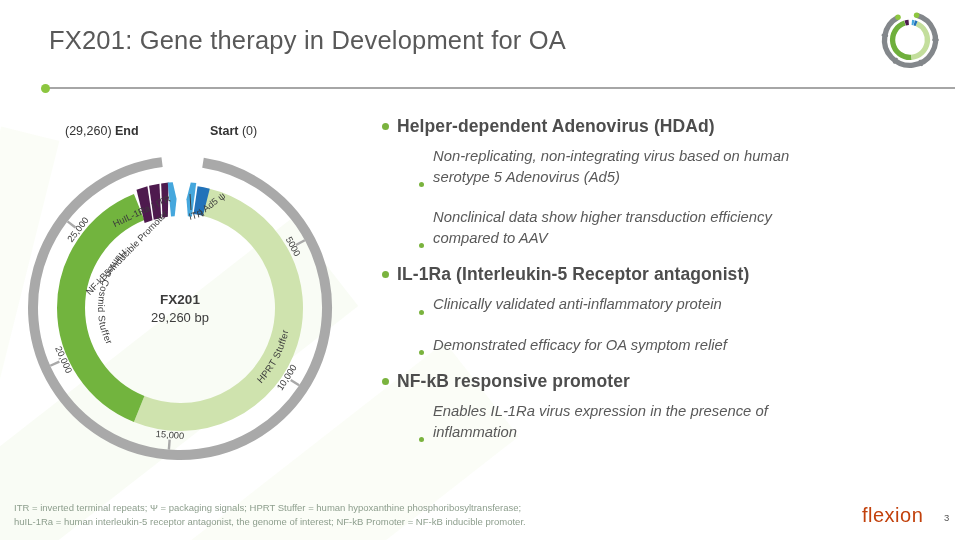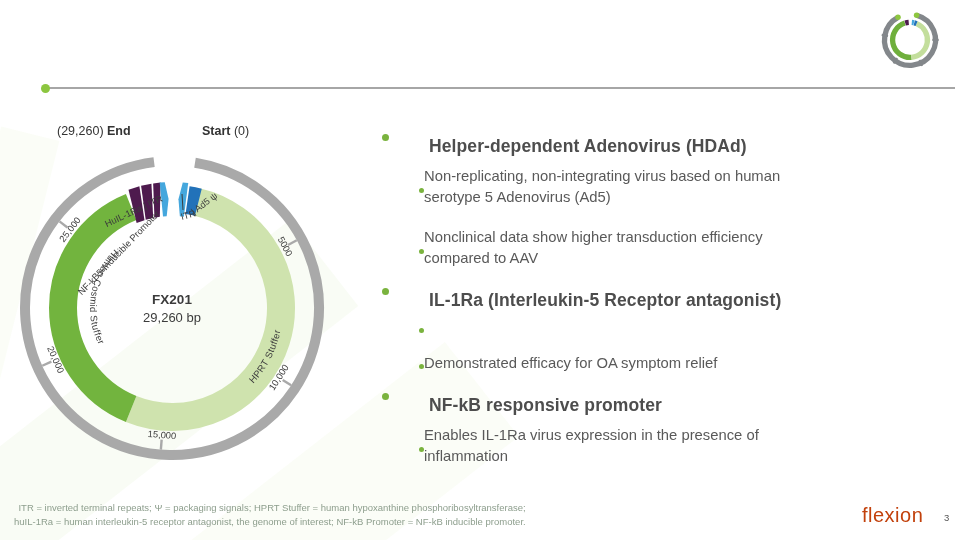--- a/index.html
+++ b/index.html
@@ -15,49 +15,50 @@
 
   .title{
     position:absolute;left:49px;top:26px;font-size:25.5px;color:#595959;
     letter-spacing:0.2px;z-index:2;
   }
   .rule{position:absolute;left:45px;top:87px;width:910px;height:2px;background:#a6a6a6;z-index:2;}
   .rule-dot{position:absolute;left:41px;top:83.5px;width:9px;height:9px;border-radius:50%;background:#8cc63f;z-index:3;}
 
   .mini-logo{position:absolute;left:876px;top:8px;width:68px;height:68px;z-index:2;}
 
-  .map{position:absolute;left:2px;top:118px;width:342px;height:358px;z-index:1;text-align:center;}
+  .map{position:absolute;left:10px;top:118px;width:342px;height:358px;z-index:1;text-align:center;}
   .map svg{position:absolute;left:0;top:0;}
   .map-top-label{position:absolute;top:6px;font-size:12.5px;color:#333;z-index:2;white-space:nowrap;}
   .map-top-label b{font-weight:bold;}
   .lbl-end{left:55px;}
   .lbl-start{left:200px;}
 
   .content{position:absolute;left:372px;top:111px;width:566px;padding-top:3px;z-index:1;}
   .section + .section{margin-top:14px;}
-  .h-row{display:flex;align-items:flex-start;padding-left:10px;gap:40px;margin-bottom:8px;margin-top:20px;}
+  .h-row{display:flex;align-items:center;padding-left:10px;gap:8px;margin-bottom:8px;}
   .h-dot{width:7px;height:7px;border-radius:50%;background:#7ab33e;flex:0 0 auto;}
   .h-text{font-size:17.5px;font-weight:bold;color:#4d4d4d;line-height:24px;letter-spacing:0.1px;}
-  .sub{display:flex;align-items:center;padding-left:47px;}
+  .sub{display:flex;align-items:flex-end;padding-left:47px;gap:9px;font-style:italic;}
   .sub + .sub{margin-top:20px;}
   .sub-dot{width:5px;height:5px;border-radius:50%;background:#7ab33e;flex:0 0 auto;margin-top:7.5px;}
   .sub-text{font-size:14.8px;color:#595959;line-height:20.5px;white-space:pre-line;}
 
-  .footer{position:absolute;left:14px;top:501px;font-size:9.5px;line-height:13.5px;color:#8d9e8d;z-index:2;text-align:right;}
+  .footer{position:absolute;left:14px;top:501px;font-size:9.5px;line-height:13.5px;color:#8d9e8d;z-index:2;}
   .flexion-logo{position:absolute;left:862px;top:504px;font-size:20px;color:#c2410c;letter-spacing:0.5px;z-index:2;}
   .page-num{position:absolute;left:944px;top:512px;font-size:9.5px;color:#555;z-index:2;}
 </style>
 </head>
 <body>
 
 <div class="slide">
   <div class="wm wm1"></div>
   <div class="wm wm2"></div>
   <div class="wm wm3"></div>
 
+  <div class="title">FX201: Gene therapy in Development for OA</div>
   <div class="rule"></div>
   <div class="rule-dot"></div>
 
   <svg class="mini-logo" viewBox="0 0 64 64">
     <path d="M38.2 6.8 A24 24 0 1 1 20.7 8.8" stroke="#83878b" stroke-width="5" fill="none"></path>
     <line x1="53" y1="30" x2="59" y2="30" stroke="#83878b" stroke-width="2"></line>
     <line x1="40.9" y1="49" x2="43.4" y2="54.5" stroke="#83878b" stroke-width="2"></line>
     <line x1="20" y1="47.2" x2="16.5" y2="52.1" stroke="#83878b" stroke-width="2"></line>
     <line x1="11.3" y1="26.4" x2="5.4" y2="25.3" stroke="#83878b" stroke-width="2"></line>
     <circle cx="38.2" cy="6.8" r="2.6" fill="#8dc63f"></circle>
@@ -126,20 +127,21 @@
 compared to AAV</span>
       </div>
     </div>
     <div class="section">
       <div class="h-row">
         <span class="h-dot"></span>
         <span class="h-text">IL-1Ra (Interleukin-5 Receptor antagonist)</span>
       </div>
       <div class="sub">
         <span class="sub-dot"></span>
+        <span class="sub-text">Clinically validated anti-inflammatory protein</span>
       </div>
       <div class="sub">
         <span class="sub-dot"></span>
         <span class="sub-text">Demonstrated efficacy for OA symptom relief</span>
       </div>
     </div>
     <div class="section">
       <div class="h-row">
         <span class="h-dot"></span>
         <span class="h-text">NF-kB responsive promoter</span>

